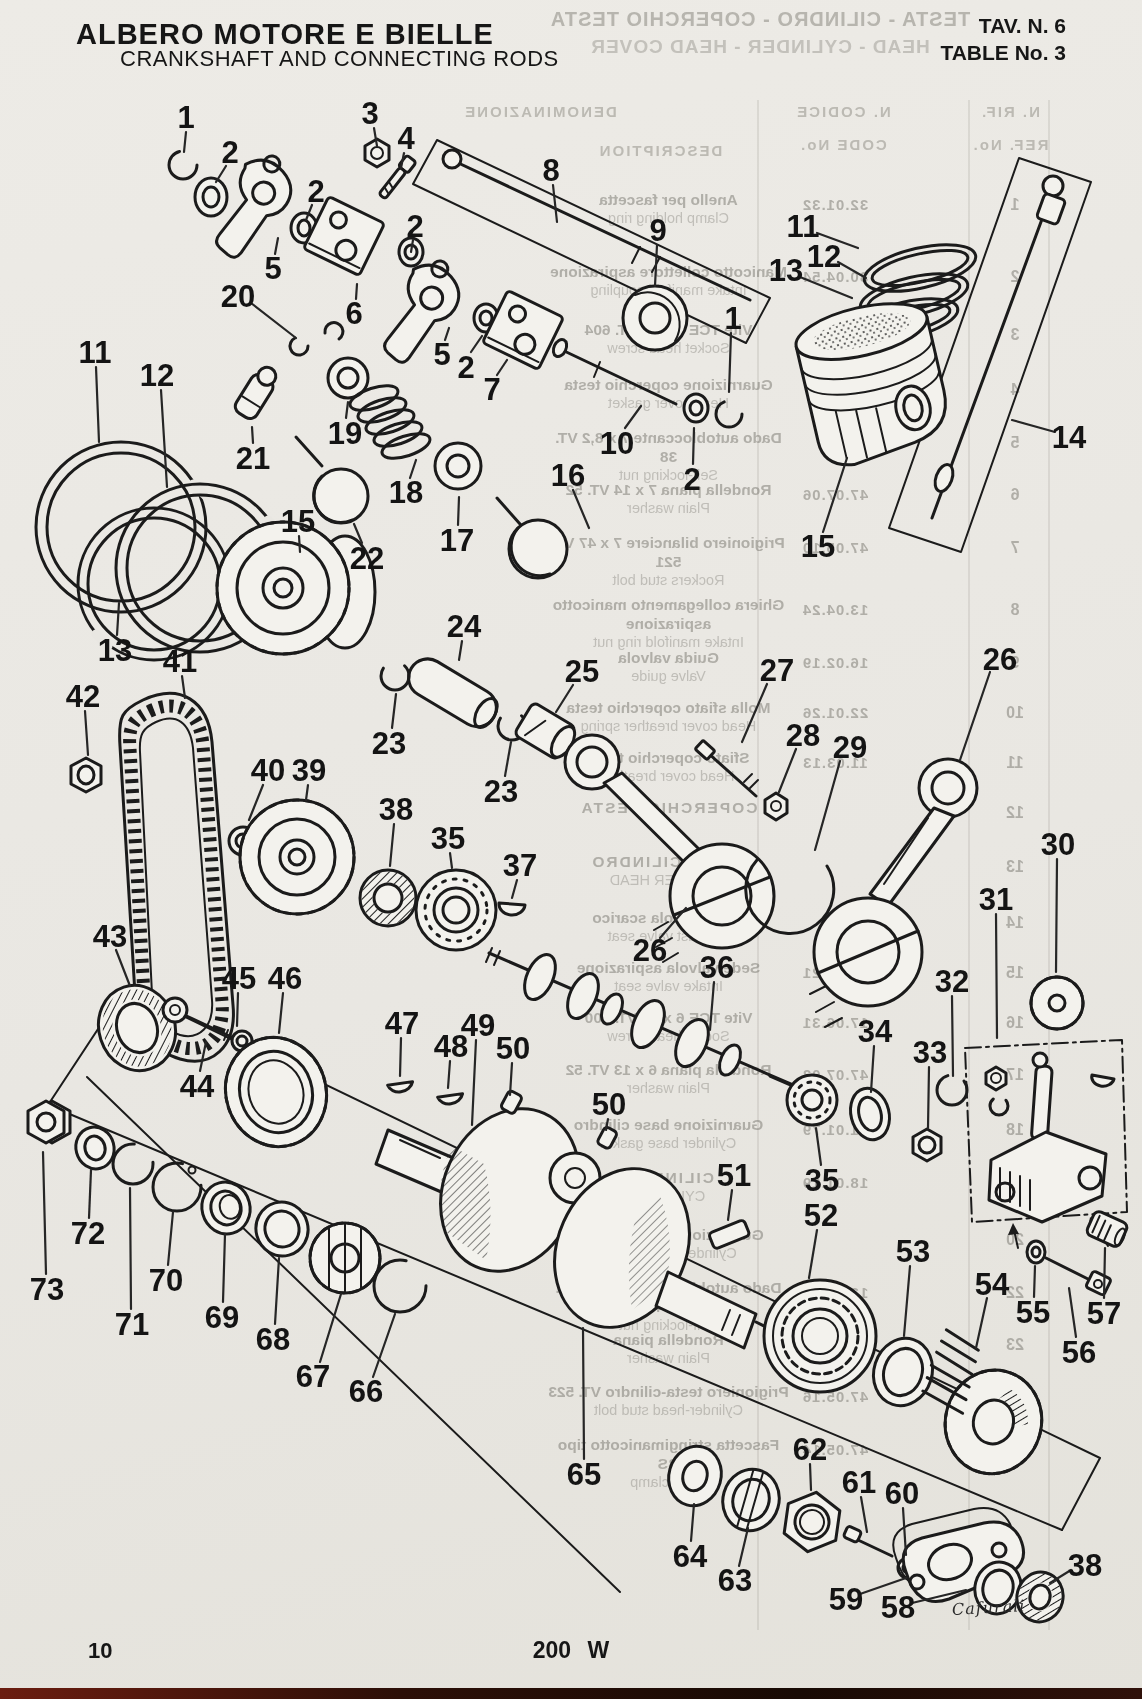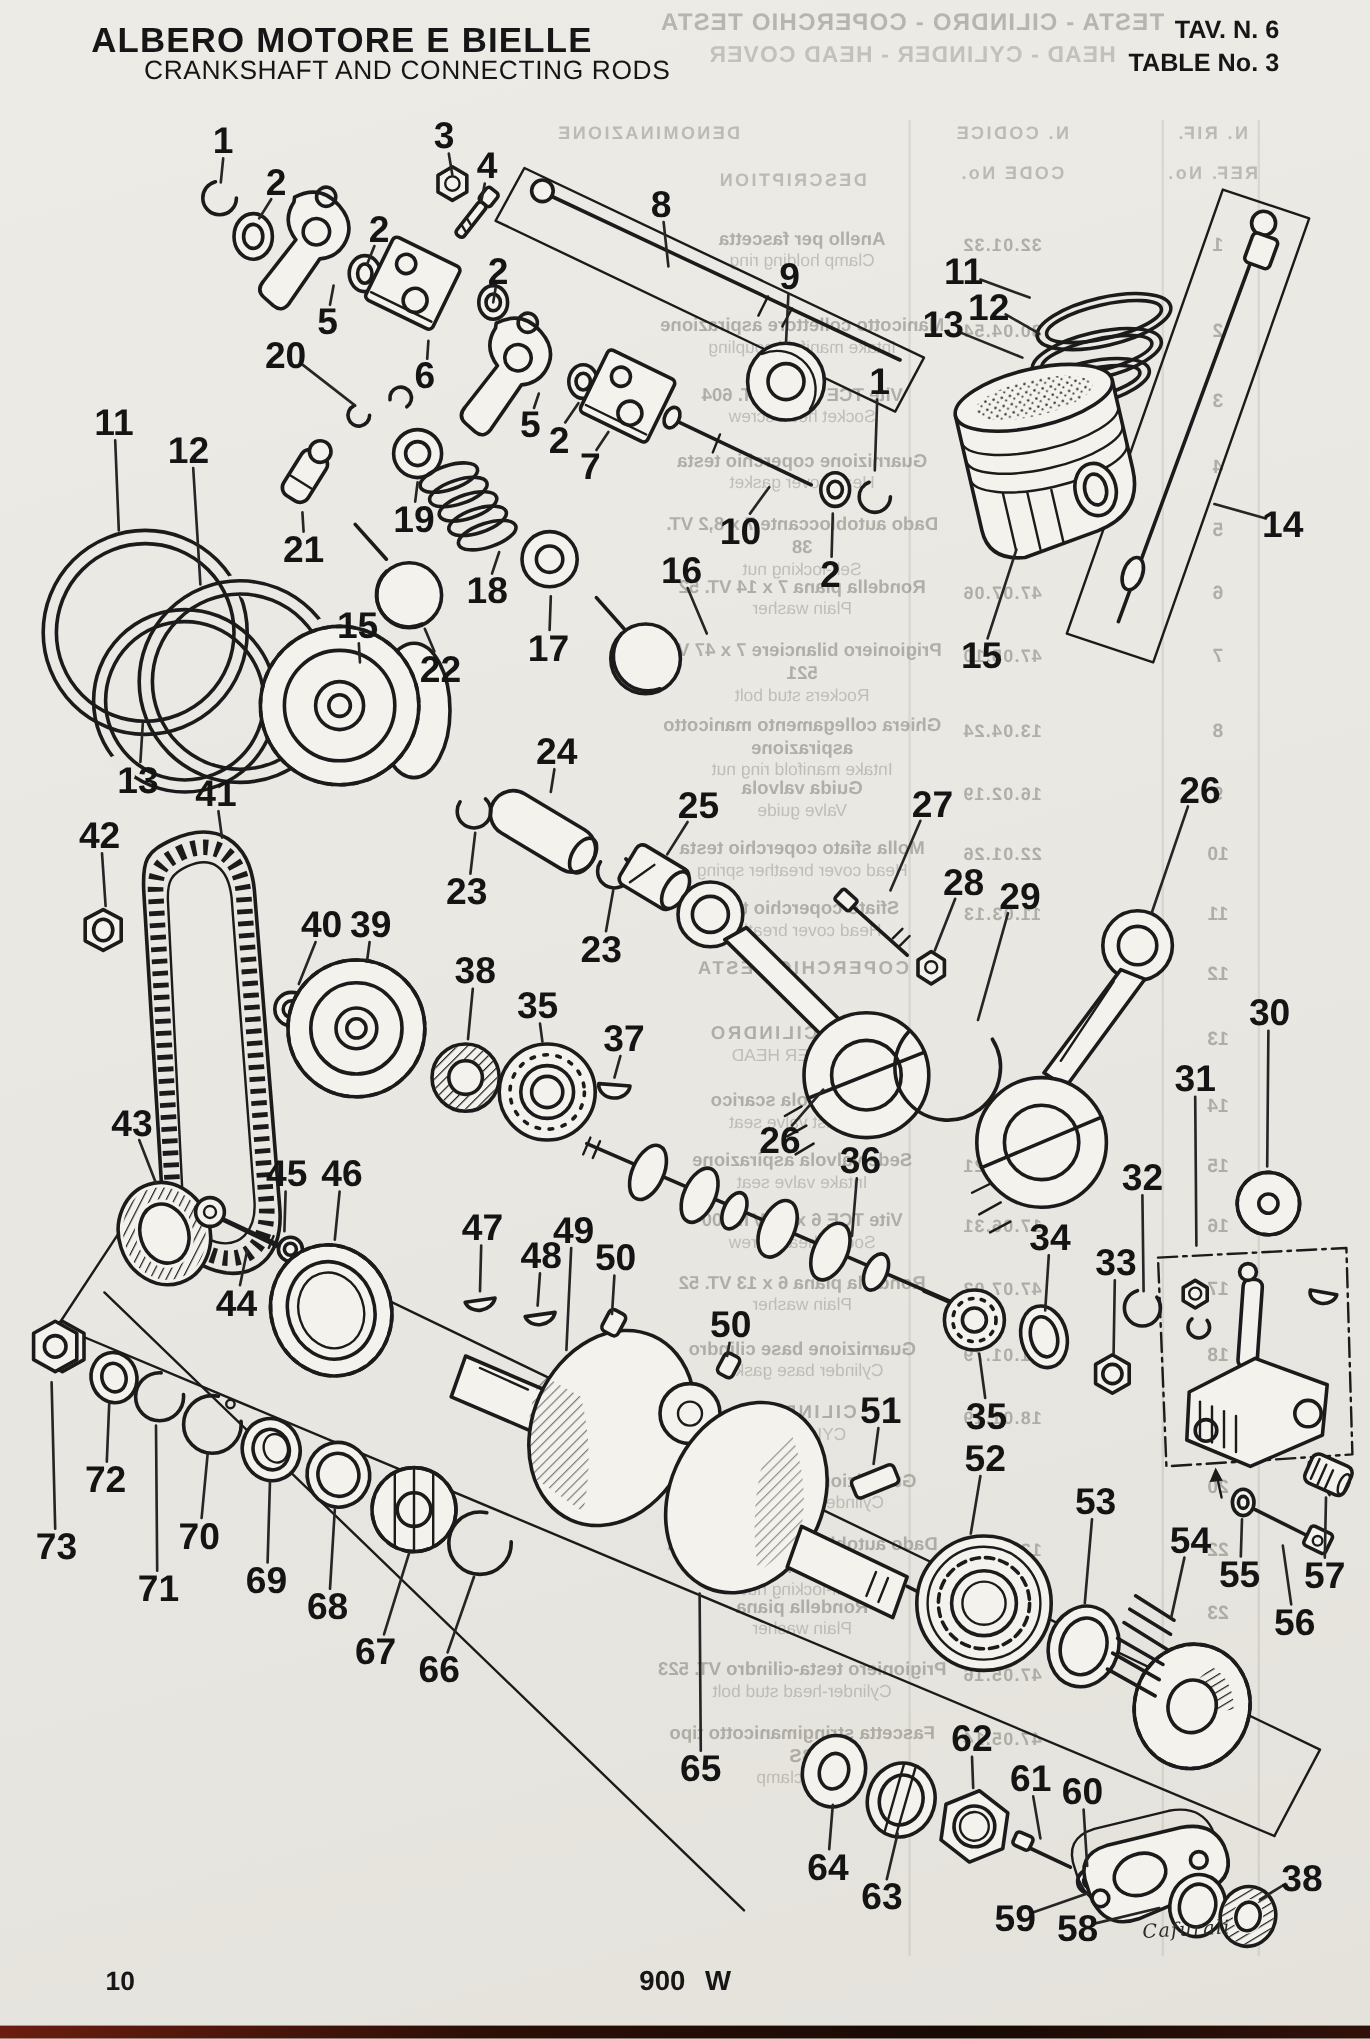--- a/index.html
+++ b/index.html
@@ -910,15 +910,15 @@
         <text x="273" y="1339" class="co">68</text>
         <line x1="320" y1="1362" x2="341" y2="1294" class="ld"></line>
         <text x="313" y="1376" class="co">67</text>
         <line x1="373" y1="1377" x2="395" y2="1314" class="ld"></line>
         <text x="366" y="1391" class="co">66</text>
       </g>
   </svg>
 
   <div class="signature">Cafurali</div>
   <div class="pageno">10</div>
-  <div class="model">900 W</div>
+  <div class="model">200 W</div>
   <div class="edge"></div>
 </div>
 
 </body></html>

